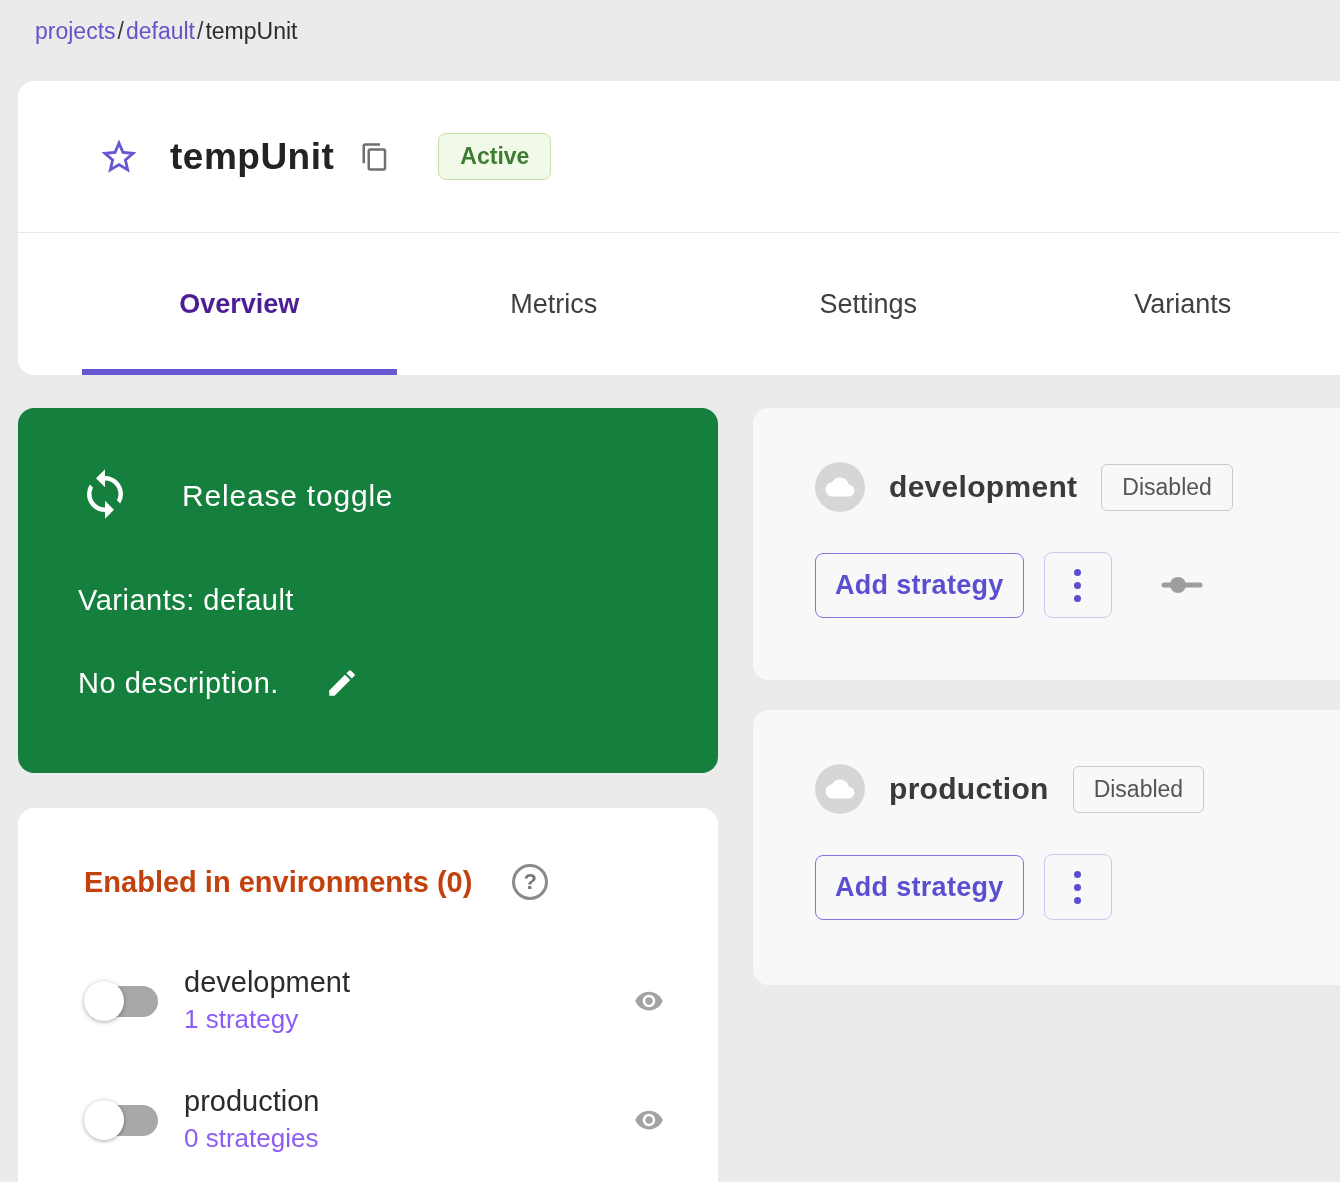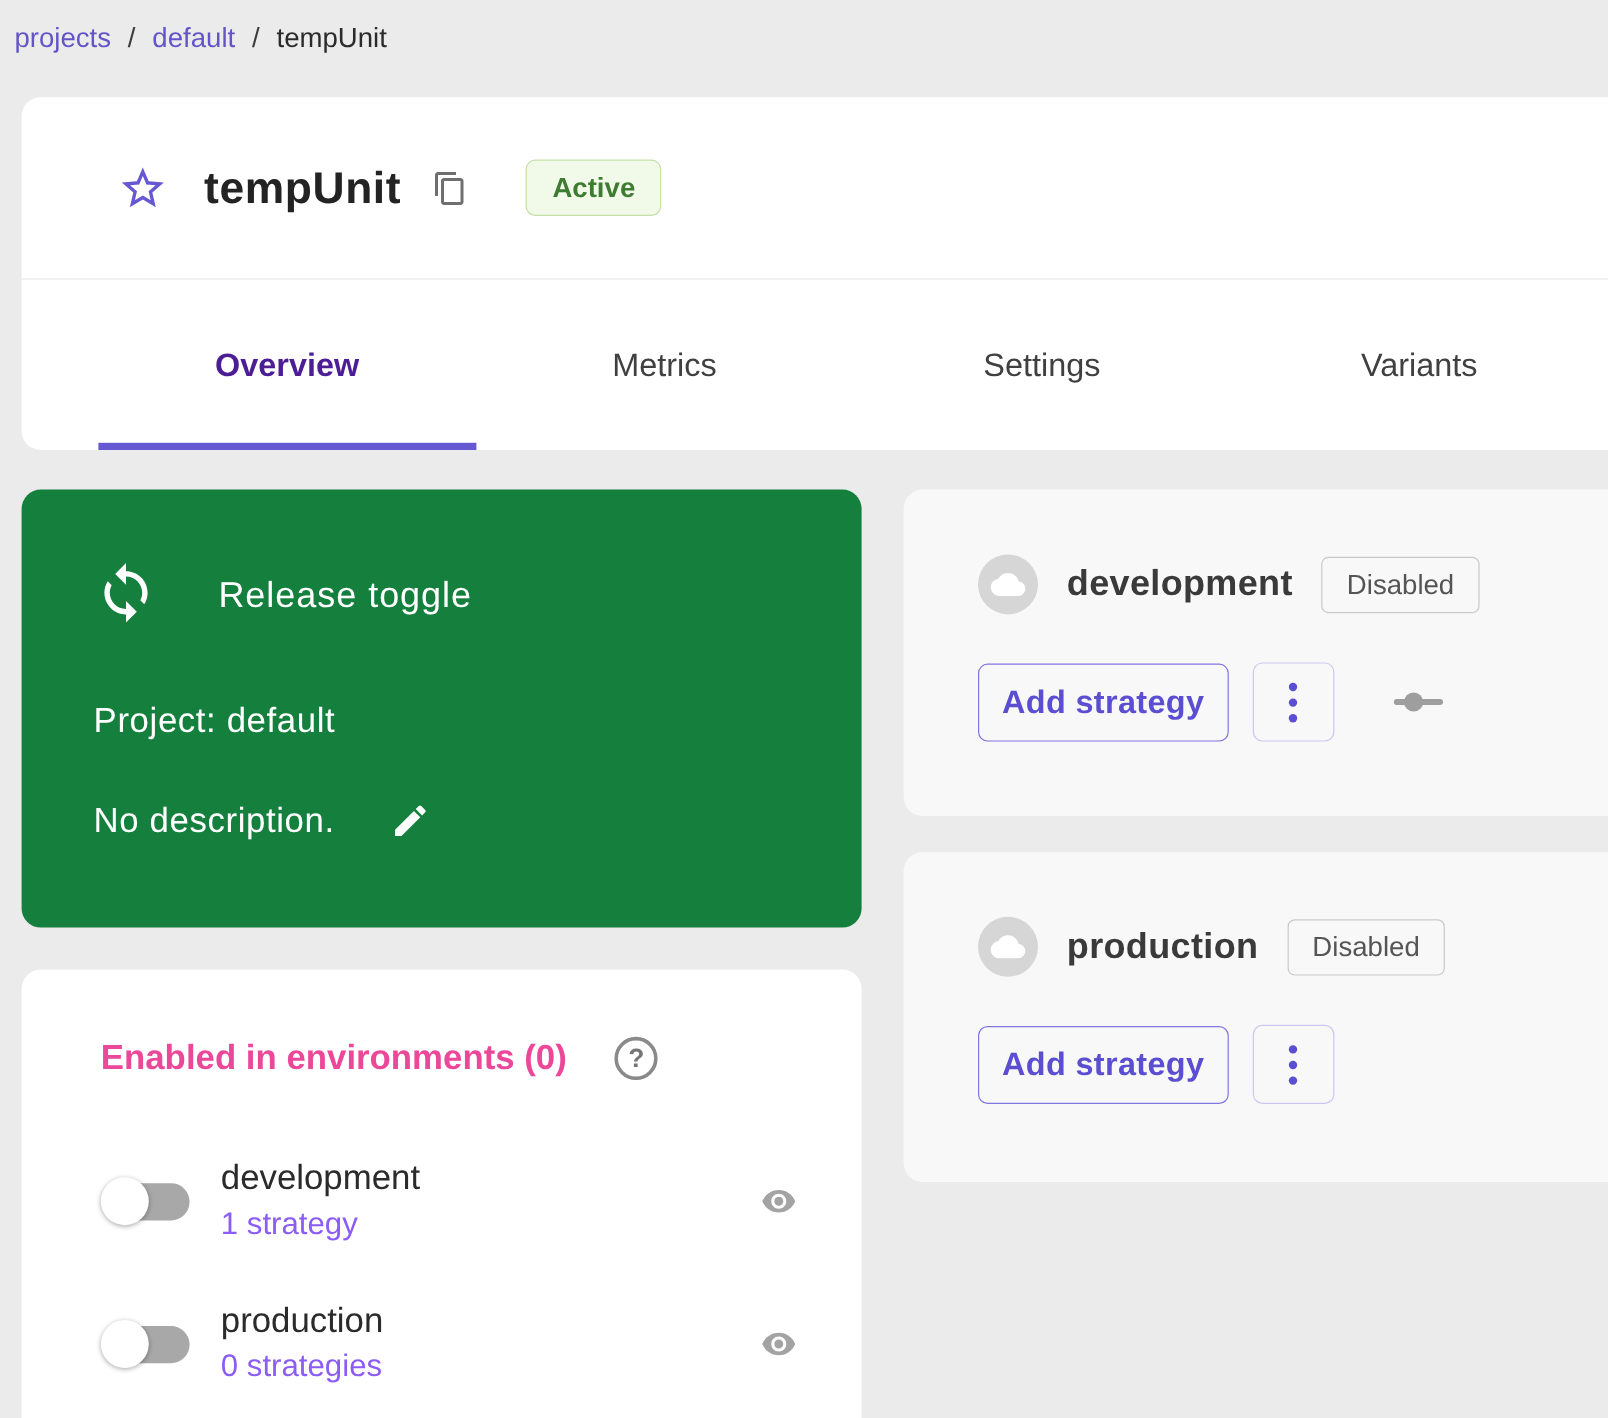--- a/index.html
+++ b/index.html
@@ -5,21 +5,21 @@
   * { box-sizing: border-box; margin: 0; padding: 0; }
   html, body { width: 1340px; height: 1182px; }
   body {
     font-family: "Liberation Sans", "DejaVu Sans", sans-serif;
     background: #ebebeb;
     color: #2b2b2b;
     overflow: hidden;
   }
 
   
-  .breadcrumb { padding: 18px 0 0 12px; font-size: 23px; display: flex; gap: 14px; align-items: center; }
+  .breadcrumb { padding: 18px 0 0 35px; font-size: 23px; display: flex; gap: 2px; align-items: center; }
   .breadcrumb a { color: #6354c9; text-decoration: none; cursor: pointer; }
   .breadcrumb .sep { color: #3c3c3c; }
   .breadcrumb .current { color: #2b2b2b; }
 
   
   .header-card { margin: 36px 0 0 18px; background: #fff; border-radius: 16px 0 0 16px; }
   .header-top { display: flex; align-items: center; height: 152px; padding-left: 80px; border-bottom: 1px solid #e8e8e8; }
   .star-btn { width: 42px; height: 42px; margin-right: 30px; cursor: pointer; display: flex; align-items: center; }
   .page-title { font-size: 37px; font-weight: 600; color: #232323; margin-right: 26px; letter-spacing: .5px; }
   .copy-btn { width: 32px; height: 32px; margin-right: 46px; cursor: pointer; display: flex; align-items: center; }
@@ -43,21 +43,21 @@
   .purple-card { background: #15803d; border-radius: 16px; height: 365px; color: #fff; padding: 58px 44px 0 60px; }
   .pc-row1 { display: flex; align-items: center; gap: 50px; }
   .pc-type { font-size: 30px; letter-spacing: .8px; }
   .pc-project { margin-top: 58px; font-size: 29px; letter-spacing: .5px; }
   .pc-desc { margin-top: 48px; font-size: 29px; display: flex; align-items: center; gap: 46px; letter-spacing: .5px; }
   .edit-btn { width: 36px; height: 36px; cursor: pointer; display: flex; align-items: center; }
 
   
   .white-card { margin-top: 35px; background: #fff; border-radius: 16px 16px 0 0; height: 420px; padding: 56px 48px 0 66px; }
   .wc-title-row { display: flex; align-items: center; gap: 40px; }
-  .wc-title { font-size: 29px; font-weight: 700; color: #ec4899; }
+  .wc-title { font-size: 29px; font-weight: 700; color: #c2410c; }
   .help {
     width: 36px; height: 36px; border-radius: 50%; border: 3px solid #8a8a8a; color: #767676;
     display: flex; align-items: center; justify-content: center; font-size: 22px; font-weight: 700; cursor: pointer;
   }
   .env-row { display: flex; align-items: center; }
   .env-row.first { margin-top: 66px; }
   .env-row.second { margin-top: 50px; }
   .toggle { position: relative; width: 74px; height: 42px; cursor: pointer; flex: none; }
   .toggle .track { position: absolute; left: 6px; right: 0; top: 6px; height: 31px; border-radius: 16px; background: #a8a8a8; }
   .toggle .knob { position: absolute; left: 0; top: 1px; width: 40px; height: 40px; border-radius: 50%; background: #fff; box-shadow: 0 1px 4px rgba(0,0,0,.35); }
@@ -126,21 +126,21 @@
 
     <div class="purple-card">
       <div class="pc-row1">
         <span>
           <svg width="54" height="56" viewBox="0 0 24 24" fill="#ffffff">
               <path d="M12 4V1L8 5l4 4V6c3.31 0 6 2.69 6 6 0 1.01-.25 1.97-.7 2.8l1.46 1.46A7.93 7.93 0 0 0 20 12c0-4.42-3.58-8-8-8zm0 14c-3.31 0-6-2.69-6-6 0-1.01.25-1.97.7-2.8L5.24 7.74A7.93 7.93 0 0 0 4 12c0 4.42 3.58 8 8 8v3l4-4-4-4v3z"></path>
             </svg>
         </span>
         <span class="pc-type">Release toggle</span>
       </div>
-      <div class="pc-project">Project: default</div>
+      <div class="pc-project">Variants: default</div>
       <div class="pc-desc">
         <span>No description.</span>
         <span class="edit-btn">
           <svg width="34" height="34" viewBox="0 0 24 24" fill="#ffffff">
               <path d="M3 17.25V21h3.75L17.81 9.94l-3.75-3.75L3 17.25zM20.71 7.04c.39-.39.39-1.02 0-1.41l-2.34-2.34a.9959.9959 0 0 0-1.41 0l-1.83 1.83 3.75 3.75 1.83-1.83z"></path>
             </svg>
         </span>
       </div>
     </div>
 

